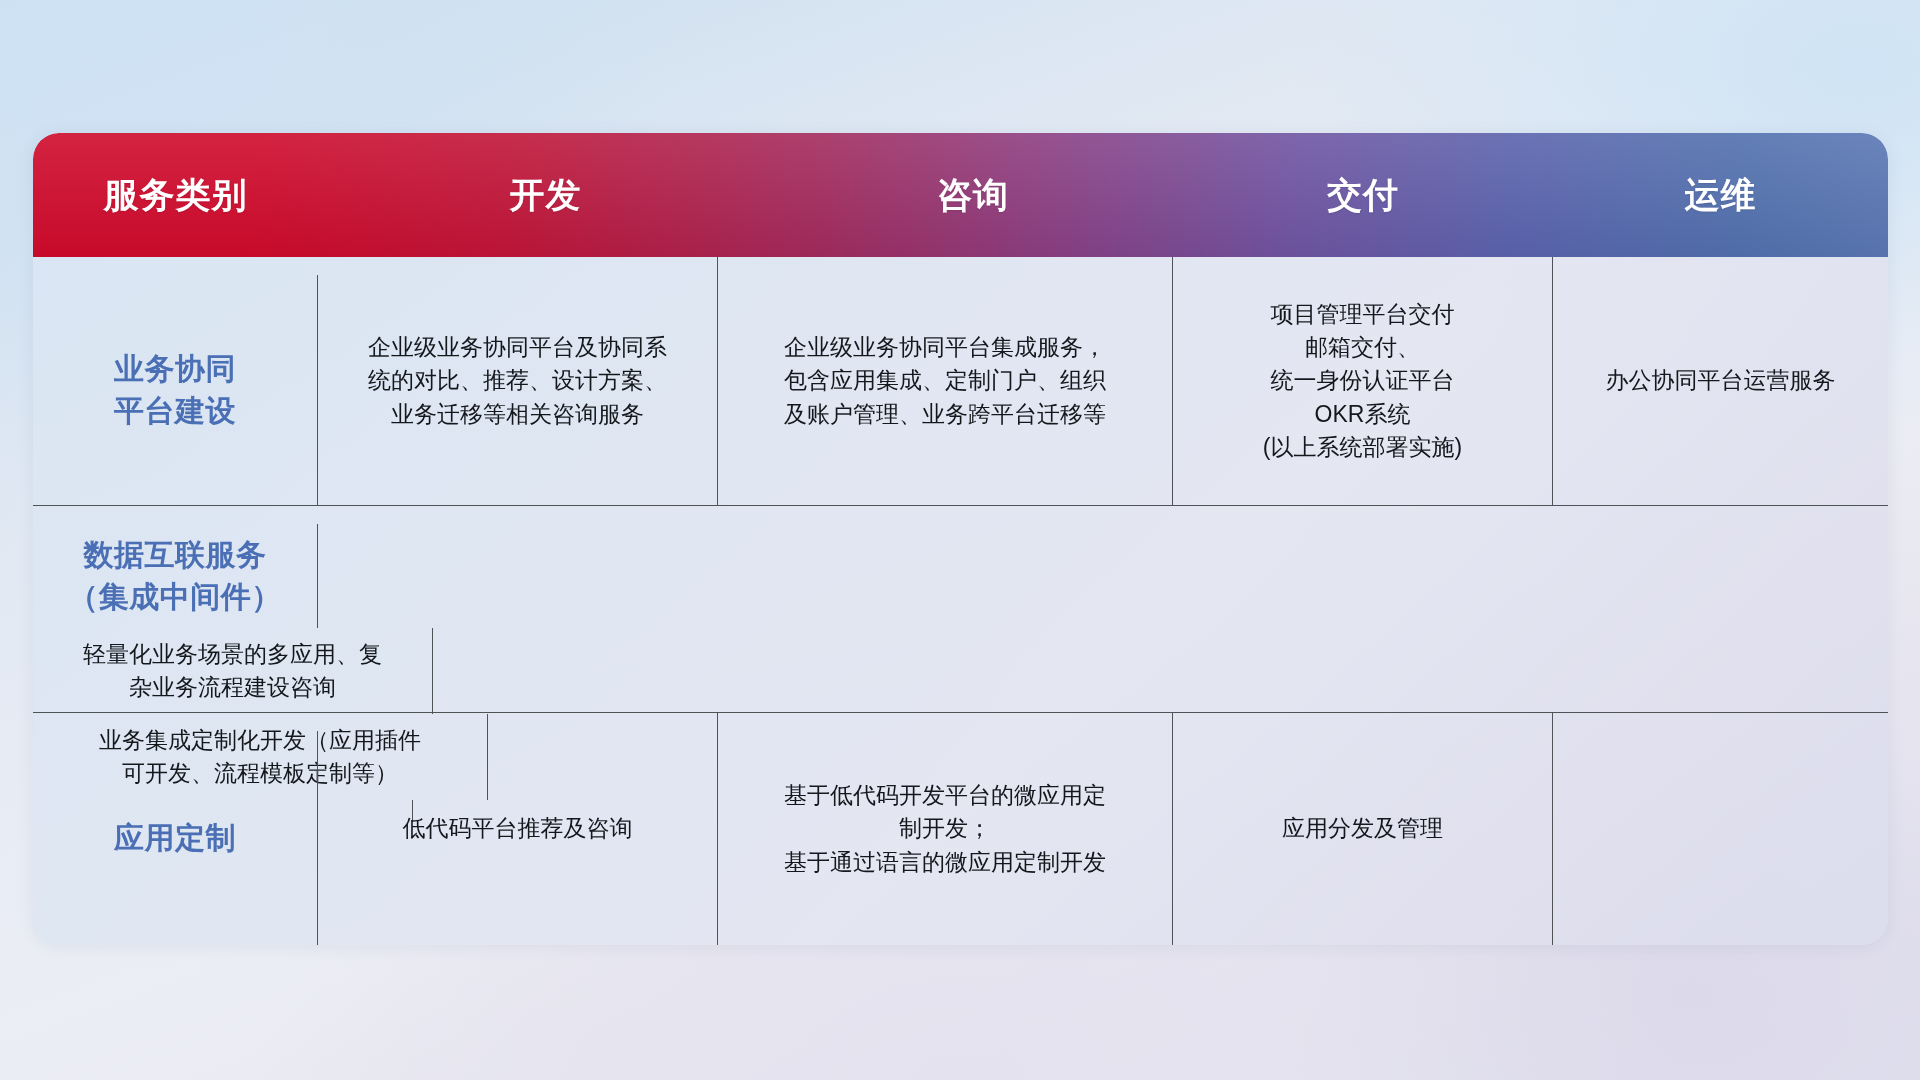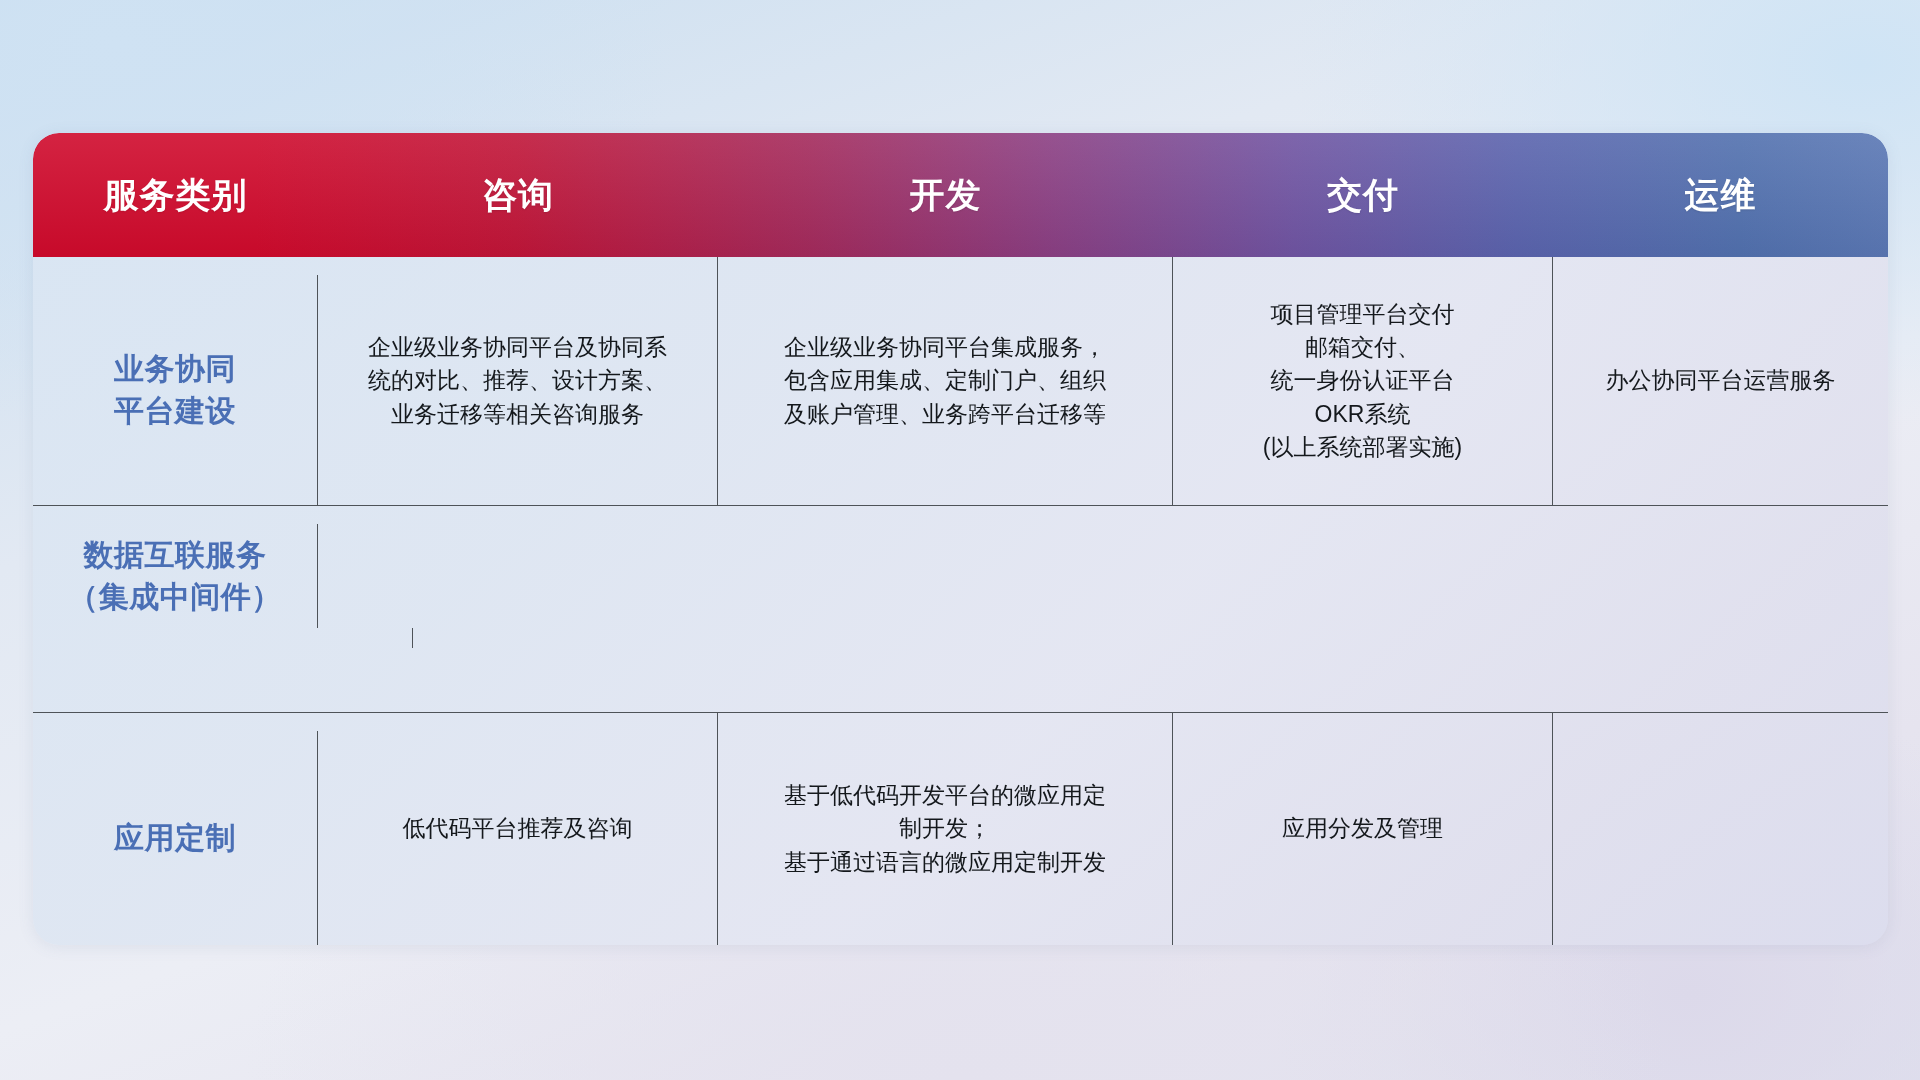--- a/index.html
+++ b/index.html
@@ -97,22 +97,22 @@
 </style>
 </head>
 <body>
 
 <div id="stage">
 
   <div id="table">
 
     <div class="thead">
       <div class="th c0">服务类别</div>
+      <div class="th c2">开发</div>
       <div class="th c1">咨询</div>
-      <div class="th c2">开发</div>
       <div class="th c3">交付</div>
       <div class="th c4">运维</div>
     </div>
 
     <div class="tbody">
 
       <div class="tr r0">
         <div class="td cat c0 sep" style="white-space: pre-line;">业务协同
 平台建设</div>
         <div class="td c1 sep" style="white-space: pre-line;">企业级业务协同平台及协同系
@@ -125,20 +125,24 @@
 邮箱交付、
 统一身份认证平台
 OKR系统
 (以上系统部署实施)</div>
         <div class="td c4">办公协同平台运营服务</div>
       </div>
 
       <div class="tr r1">
         <div class="td cat c0 sep" style="white-space: pre-line;">数据互联服务
 （集成中间件）</div>
+        <div class="td c1 sep" style="white-space: pre-line;">轻量化业务场景的多应用、复
+杂业务流程建设咨询</div>
+        <div class="td c2 sep" style="white-space: pre-line;">业务集成定制化开发（应用插件
+可开发、流程模板定制等）</div>
         <div class="td c3 sep"></div>
         <div class="td c4"></div>
       </div>
 
       <div class="tr r2">
         <div class="td cat c0 sep">应用定制</div>
         <div class="td c1 sep">低代码平台推荐及咨询</div>
         <div class="td c2 sep" style="white-space: pre-line; text-align: center;">基于低代码开发平台的微应用定
 制开发；
 基于通过语言的微应用定制开发</div>

